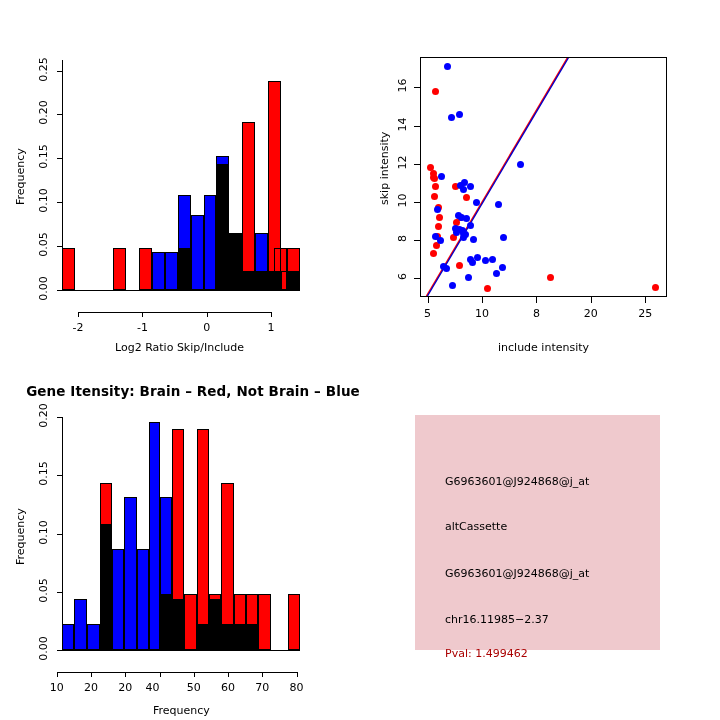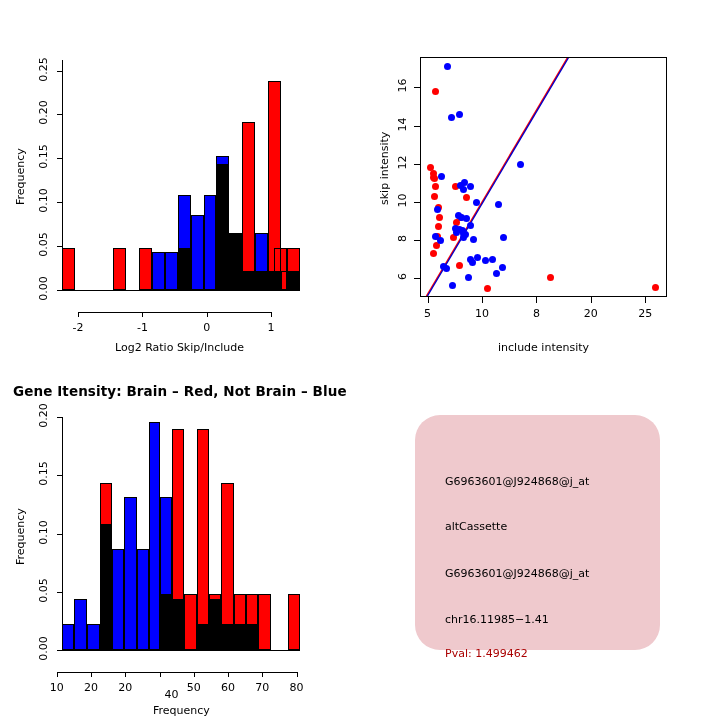--- a/index.html
+++ b/index.html
@@ -12,21 +12,21 @@
   .axlabel{position:absolute;font-size:11px;color:#000;white-space:nowrap;}
   .ylabel{position:absolute;font-size:11px;color:#000;white-space:nowrap;
           transform-origin:0 0;transform:rotate(-90deg);}
   .tick{position:absolute;background:#000;}
   .ticktxt{position:absolute;font-size:11px;color:#000;white-space:nowrap;}
   .ticktxt.vert{transform-origin:50% 50%;transform:rotate(-90deg);}
   .axisline{position:absolute;background:#000;}
   .plotbox{position:absolute;border:1px solid #000;box-sizing:border-box;}
   .bar{position:absolute;border:1px solid #000;box-sizing:border-box;}
   .pt{position:absolute;width:7px;height:7px;border-radius:50%;}
-  .infobox{position:absolute;box-sizing:border-box;border-radius:25px;}
+  .infobox{position:absolute;box-sizing:border-box;}
   .infoline{position:absolute;font-size:11px;white-space:nowrap;}
   .regline{position:absolute;top:0;left:0;overflow:visible;}
 </style>
 </head>
 <body>
 
 <div class="page">
 
   <div class="panel" style="left:0;top:0;width:360px;height:360px;">
     <div class="ylabel" style="left:14px;top:205px;">Frequency</div>
@@ -176,21 +176,21 @@
         <div class="pt" style="left:80.43832599118943px;top:263.0238095238095px;background:#0000ff;"></div>
         <div class="pt" style="left:82.61453744493393px;top:264.92857142857144px;background:#0000ff;"></div>
         <div class="pt" style="left:139.19603524229075px;top:263.9761904761905px;background:#0000ff;"></div>
         <div class="pt" style="left:132.6674008810573px;top:269.6904761904762px;background:#0000ff;"></div>
         <div class="pt" style="left:105.4647577092511px;top:273.5px;background:#0000ff;"></div>
         <div class="pt" style="left:89.1431718061674px;top:282.07142857142856px;background:#0000ff;"></div>
       </div>
   </div>
 
   <div class="panel" style="left:0;top:360px;width:360px;height:360px;">
-    <div class="ptitle" style="top:23px;text-align:left;left:13px;">Gene Itensity: Brain – Red, Not Brain – Blue</div>
+    <div class="ptitle" style="top:23px;text-align:center;left:13px;">Gene Itensity: Brain – Red, Not Brain – Blue</div>
     <div class="ylabel" style="left:14px;top:205px;">Frequency</div>
     <div class="axlabel" style="left:153px;top:344px;">Frequency</div>
     <div id="p3" style="position:absolute;left:0;top:0;width:360px;height:360px;">
         <div class="axisline" style="left:62px;top:57px;width:1px;height:233px;"></div>
         <div class="axisline" style="left:62px;top:290px;width:238px;height:1px;"></div>
         <div class="tick" style="left:57px;top:290px;width:5px;height:1px;"></div>
         <div class="ticktxt vert" style="left:30px;top:282px;width:26px;text-align:center;">0.00</div>
         <div class="tick" style="left:57px;top:231.75px;width:5px;height:1px;"></div>
         <div class="ticktxt vert" style="left:30px;top:223.75px;width:26px;text-align:center;">0.05</div>
         <div class="tick" style="left:57px;top:173.5px;width:5px;height:1px;"></div>
@@ -200,21 +200,21 @@
         <div class="tick" style="left:57px;top:57px;width:5px;height:1px;"></div>
         <div class="ticktxt vert" style="left:30px;top:49px;width:26px;text-align:center;">0.20</div>
         <div class="axisline" style="left:56.86330935251799px;top:312px;width:239.71223021582733px;height:1px;"></div>
         <div class="tick" style="left:56.86330935251799px;top:312px;width:1px;height:5px;"></div>
         <div class="ticktxt" style="left:42.86330935251799px;top:321px;width:28px;text-align:center;">10</div>
         <div class="tick" style="left:91.10791366906474px;top:312px;width:1px;height:5px;"></div>
         <div class="ticktxt" style="left:77.10791366906474px;top:321px;width:28px;text-align:center;">20</div>
         <div class="tick" style="left:125.35251798561151px;top:312px;width:1px;height:5px;"></div>
         <div class="ticktxt" style="left:111.35251798561151px;top:321px;width:28px;text-align:center;">20</div>
         <div class="tick" style="left:159.59712230215825px;top:312px;width:1px;height:5px;"></div>
-        <div class="ticktxt" style="left:145.59712230215825px;top:328px;width:28px;text-align:center;margin-left:12px;">40</div>
+        <div class="ticktxt" style="left:145.59712230215825px;top:321px;width:28px;">40</div>
         <div class="tick" style="left:193.84172661870502px;top:312px;width:1px;height:5px;"></div>
         <div class="ticktxt" style="left:179.84172661870502px;top:321px;width:28px;text-align:center;">50</div>
         <div class="tick" style="left:228.0863309352518px;top:312px;width:1px;height:5px;"></div>
         <div class="ticktxt" style="left:214.0863309352518px;top:321px;width:28px;text-align:center;">60</div>
         <div class="tick" style="left:262.33093525179856px;top:312px;width:1px;height:5px;"></div>
         <div class="ticktxt" style="left:248.33093525179856px;top:321px;width:28px;text-align:center;">70</div>
         <div class="tick" style="left:296.57553956834533px;top:312px;width:1px;height:5px;"></div>
         <div class="ticktxt" style="left:282.57553956834533px;top:321px;width:28px;text-align:center;">80</div>
         <div class="bar" style="left:62px;top:264.37px;width:12.328057553956825px;height:25.629999999999995px;background:#0000ff;"></div>
         <div class="bar" style="left:74.32805755395682px;top:238.74px;width:12.328057553956839px;height:51.25999999999999px;background:#0000ff;"></div>
@@ -243,18 +243,18 @@
         <div class="bar" style="left:258.22158273381297px;top:234.08px;width:12.328057553956796px;height:55.91999999999999px;background:#ff0000;mix-blend-mode:multiply;"></div>
         <div class="bar" style="left:288.0143884892086px;top:234.08px;width:11.985611510791387px;height:55.91999999999999px;background:#ff0000;mix-blend-mode:multiply;"></div>
       </div>
   </div>
 
   <div class="panel" style="left:360px;top:360px;width:360px;height:360px;">
     <div class="infobox" id="infobox" style="left: 55px; top: 55px; width: 245px; height: 235px; background: rgb(239, 201, 205);">
         <div class="infoline" style="left:30px;top:60px;color:#000000;">G6963601@J924868@j_at</div>
         <div class="infoline" style="left:30px;top:105px;color:#000000;">altCassette</div>
         <div class="infoline" style="left:30px;top:152px;color:#000000;">G6963601@J924868@j_at</div>
-        <div class="infoline" style="left:30px;top:198px;color:#000000;">chr16.11985−1.41</div>
+        <div class="infoline" style="left:30px;top:198px;color:#000000;">chr16.11985−2.37</div>
         <div class="infoline" style="left:30px;top:232px;color:#aa0000;">Pval: 1.499462</div>
       </div>
   </div>
 
 </div>
 
 </body></html>

